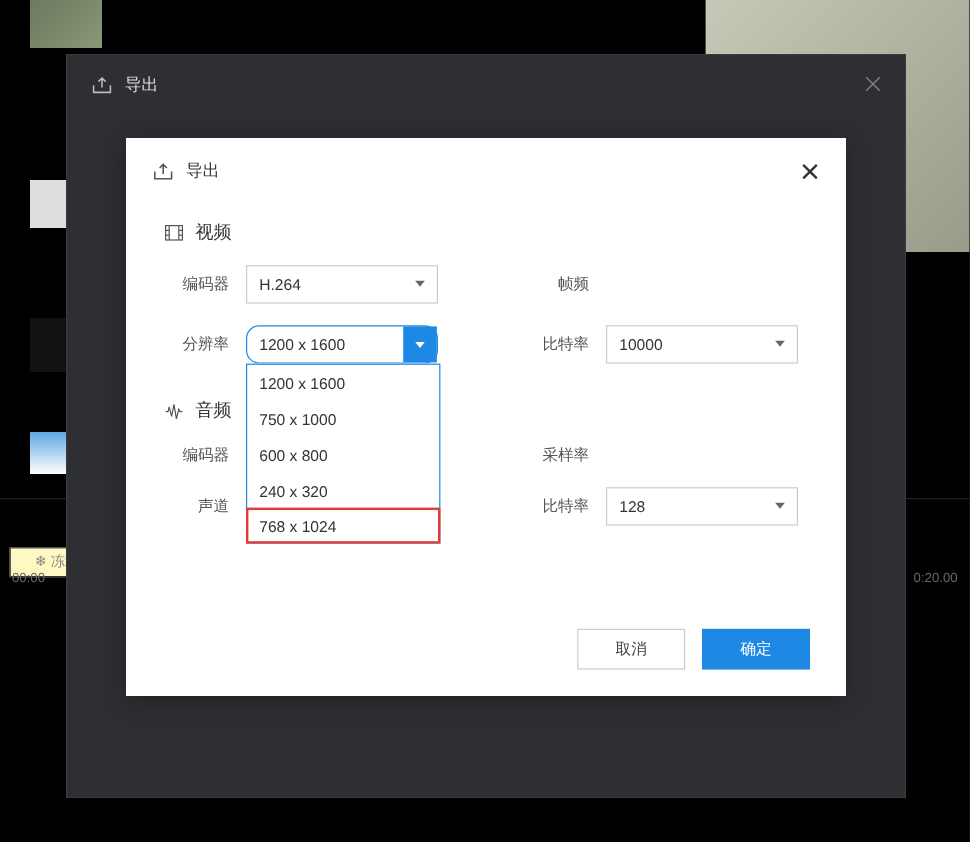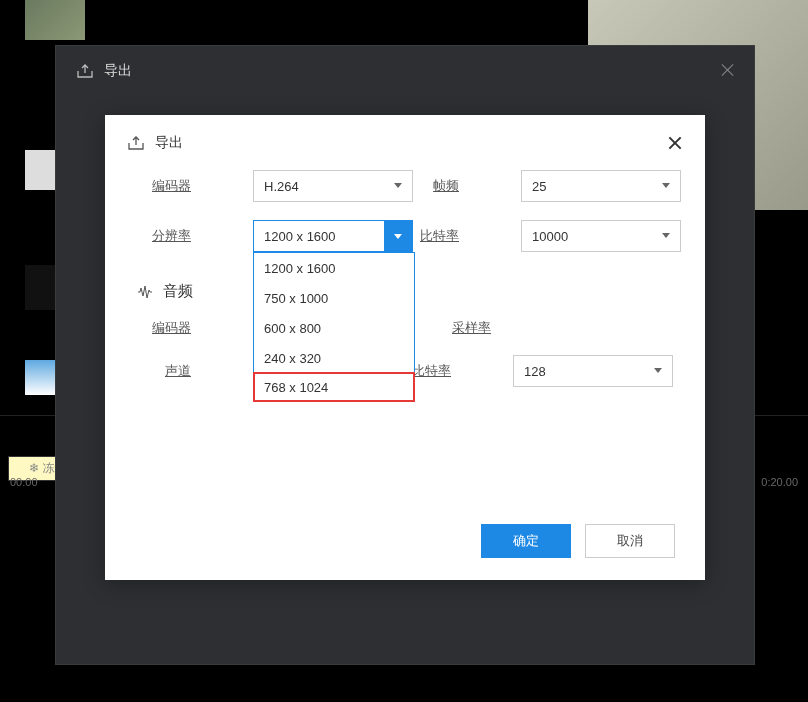--- a/index.html
+++ b/index.html
@@ -39,29 +39,29 @@
   .modal-inner .close-x { color:#333; right:20px; top:18px;}
   .modal-inner .close-x::before,.modal-inner .close-x::after{width:2px;}
 
   .section { padding: 0 32px; }
   .section-header { display:flex; align-items:center; color:#333; font-size:15px; margin-top:14px; margin-bottom:18px;}
   .section-header .ico { width:16px; height:16px; margin-right:10px; }
 
   .row { display:flex; align-items:center; margin-bottom:18px; }
   .field { display:flex; align-items:center; }
   .field.left { width:280px; }
-  .label { width:68px; text-align:right; padding-right:14px; color:#555; font-size:13px;text-decoration:underline; }
+  .label { width:68px; text-align:right; padding-right:14px; color:#555; font-size:13px; }
 
   .select {
     position:relative; width:160px; height:32px; border:1px solid #ccc; background:#fff;
-    display:flex; align-items:center; padding:13px 10px; color:#333; font-size:13px; cursor:pointer;margin-left:48px;
+    display:flex; align-items:center; padding:13px 10px; color:#333; font-size:13px; cursor:pointer;
   }
   .select .chev { position:absolute; right:10px; top:12px; width:8px; height:8px; }
   .select .chev::before{content:"";position:absolute;border-left:4px solid transparent;border-right:4px solid transparent;border-top:5px solid #666;}
-  .select.open { border-color:#1e88e5; }
+  .select.open { border-color:#1e88e5;border-radius:11px; }
   .select.open .chev-box { position:absolute; right:0; top:0; width:28px; height:100%; background:#1e88e5; }
   .select.open .chev-box::before{content:"";position:absolute;left:10px;top:13px;border-left:4px solid transparent;border-right:4px solid transparent;border-top:5px solid #fff;}
 
   .dropdown {
     position:absolute; left:-1px; top:31px; width:162px;
     border:1px solid #1e88e5; background:#fff; z-index:5;
   }
   .dropdown .opt { height:30px; display:flex; align-items:center; padding:0 10px; font-size:13px; color:#333; cursor:pointer;}
   .dropdown .opt.highlight { outline:2px solid #e53935; outline-offset:-1px; height:28px;}
 
@@ -110,36 +110,46 @@
       <svg viewBox="0 0 18 16">
           <path d="M2 8v6h14V8 M9 2v8 M6 5l3-3 3 3" stroke="#555" stroke-width="1.3" fill="none"></path>
         </svg>
     </span>
     <span>导出</span>
     <span class="close-x"></span>
   </div>
 
   <div class="section">
 
+    <div class="section-header">
+      <span class="ico film-icon">
+        <svg viewBox="0 0 16 16">
+            <rect x="1" y="2" width="14" height="12" stroke-width="1"></rect>
+            <line x1="4" y1="2" x2="4" y2="14"></line>
+            <line x1="12" y1="2" x2="12" y2="14"></line>
+            <line x1="1" y1="6" x2="4" y2="6"></line>
+            <line x1="1" y1="10" x2="4" y2="10"></line>
+            <line x1="12" y1="6" x2="15" y2="6"></line>
+            <line x1="12" y1="10" x2="15" y2="10"></line>
+          </svg>
+      </span>
+      <span>视频</span>
+    </div>
 
     <div class="row">
       <div class="field left">
         <span class="label">编码器</span>
         <div class="select">
           <span>H.264</span>
           <span class="chev"></span>
         </div>
       </div>
       <div class="right-col-spacer"></div>
       <div class="field right">
         <span class="label">帧频</span>
-        <div class="select">
-          <span>25</span>
-          <span class="chev"></span>
-        </div>
       </div>
     </div>
 
     <div class="row">
       <div class="field left">
         <span class="label">分辨率</span>
         <div class="select open">
           <span>1200 x 1600</span>
           <span class="chev-box"></span>
           <div class="dropdown">
@@ -189,16 +199,16 @@
         <span class="label">比特率</span>
         <div class="select">
           <span>128</span>
           <span class="chev"></span>
         </div>
       </div>
     </div>
   </div>
 
   <div class="footer">
+    <div class="btn btn-default">取消</div>
     <div class="btn btn-primary">确定</div>
-    <div class="btn btn-default">取消</div>
   </div>
 </div>
 
 </body></html>

